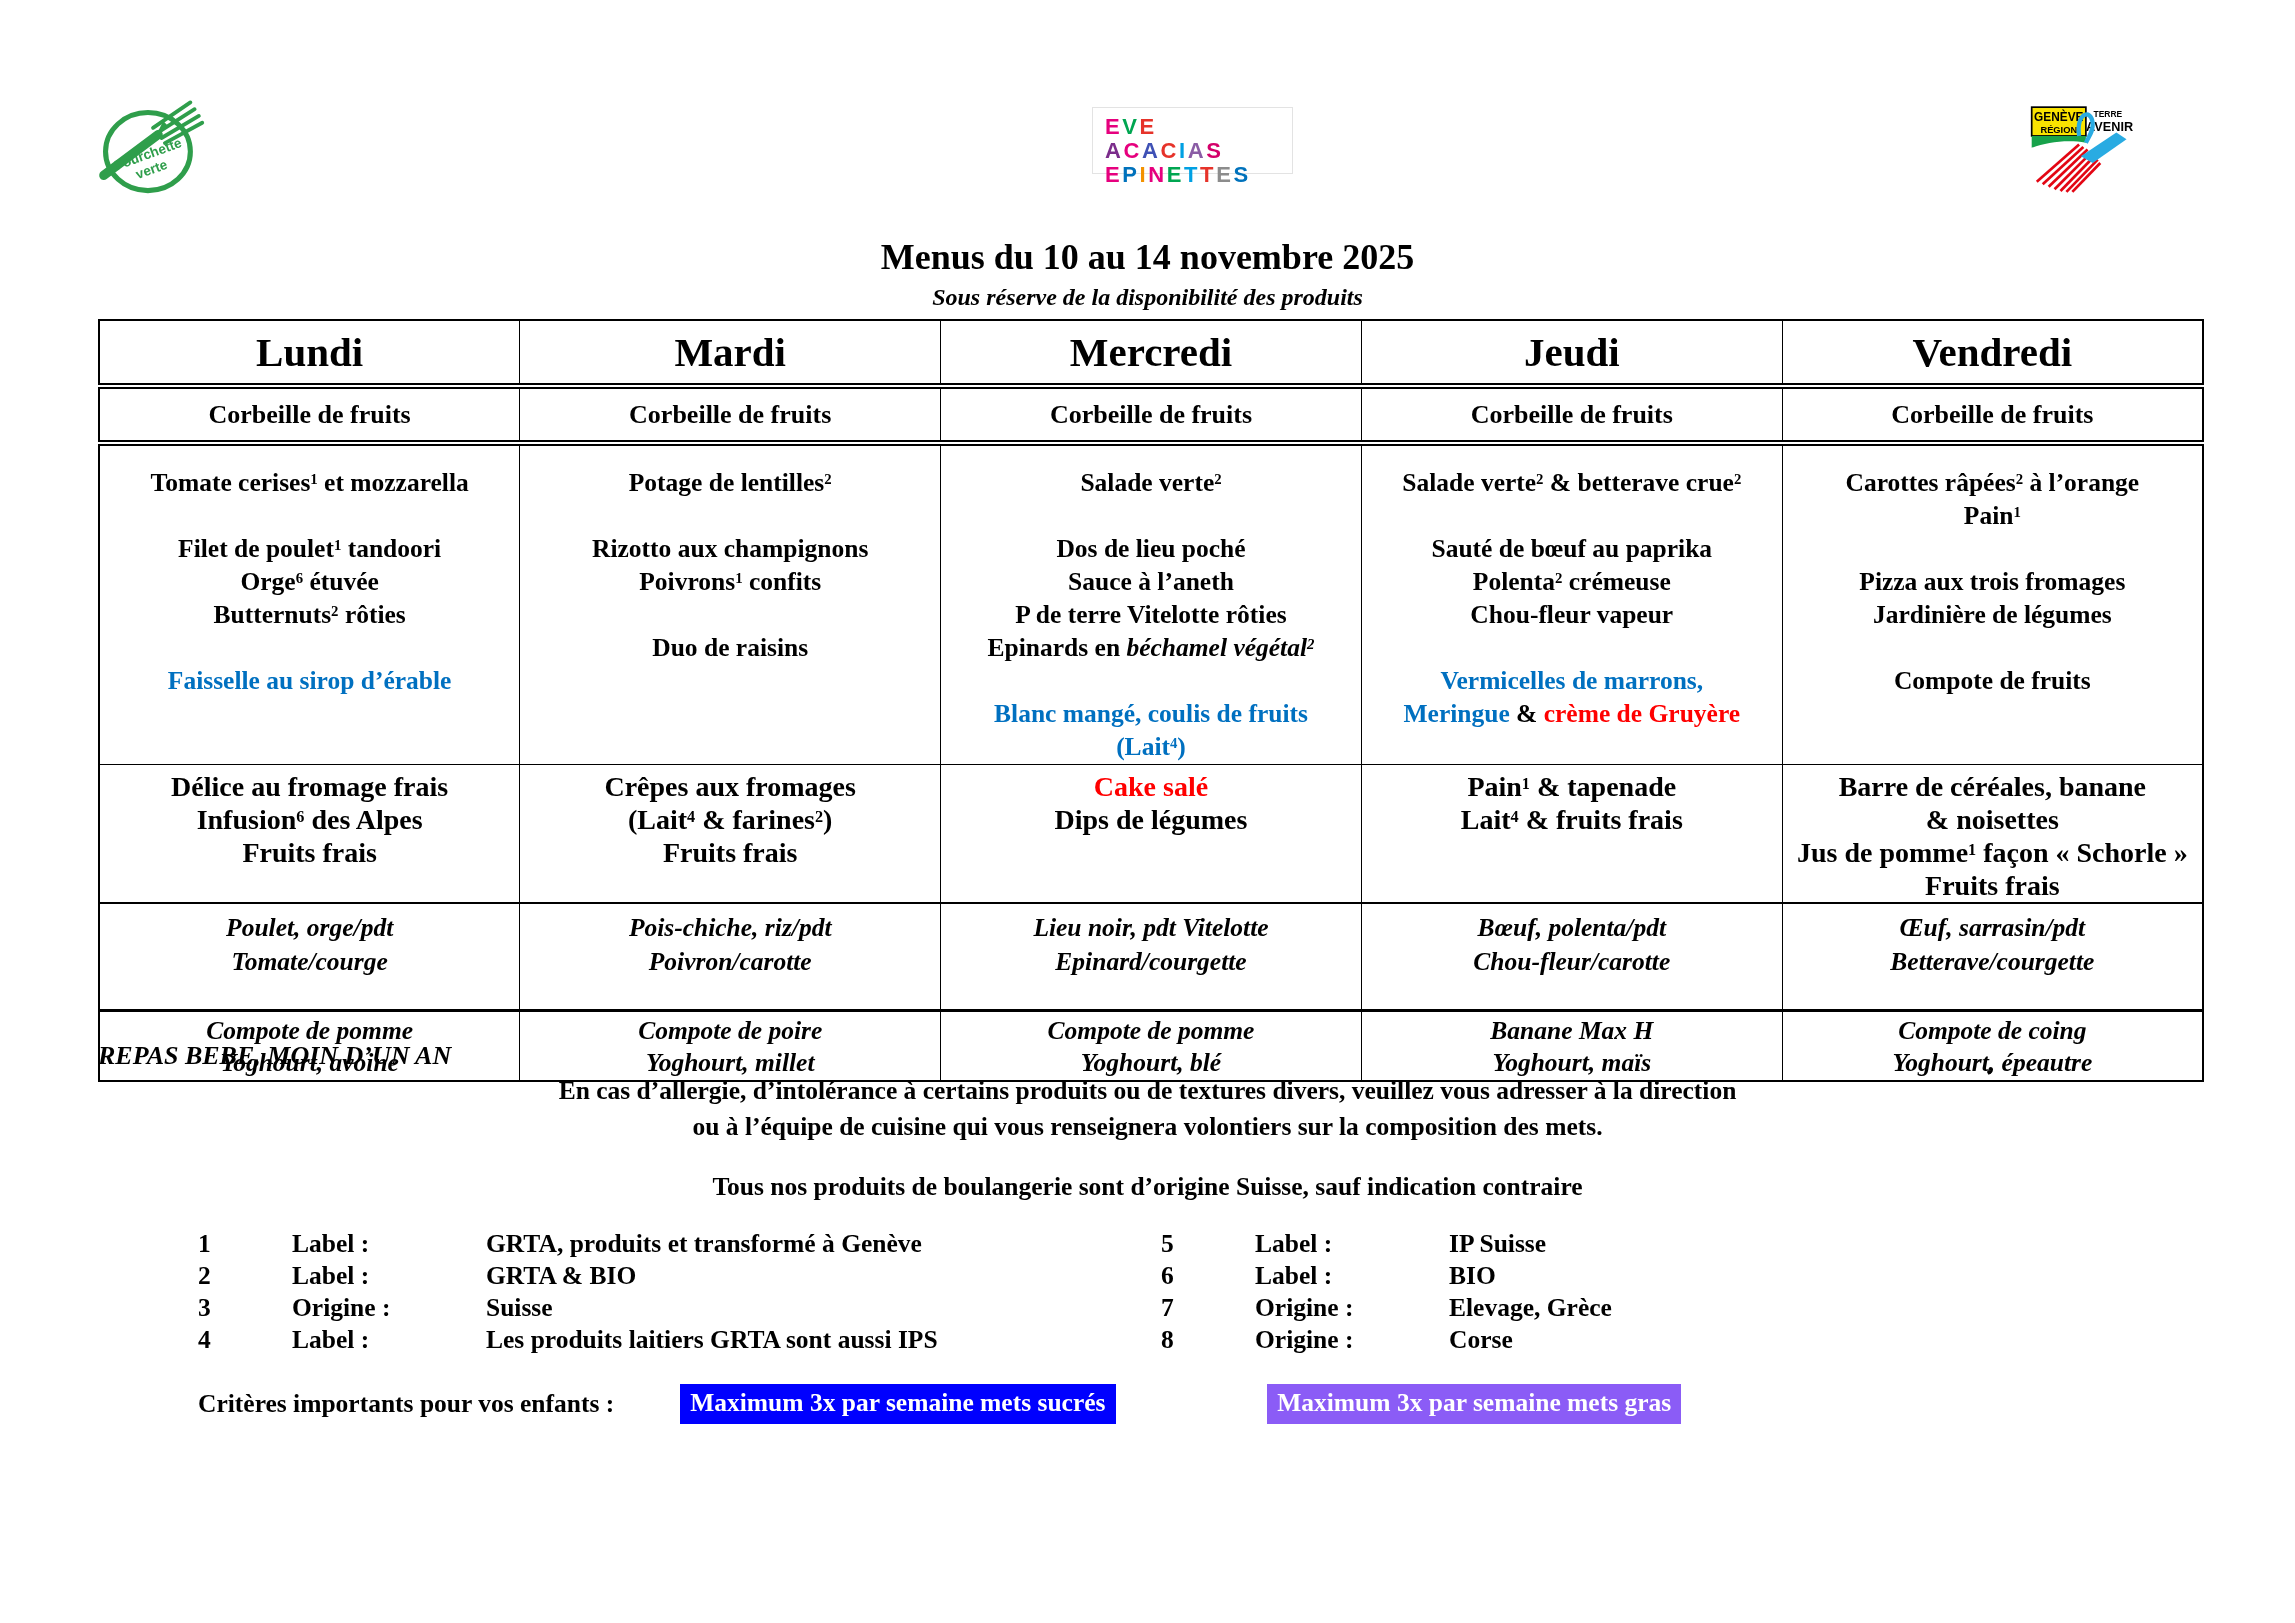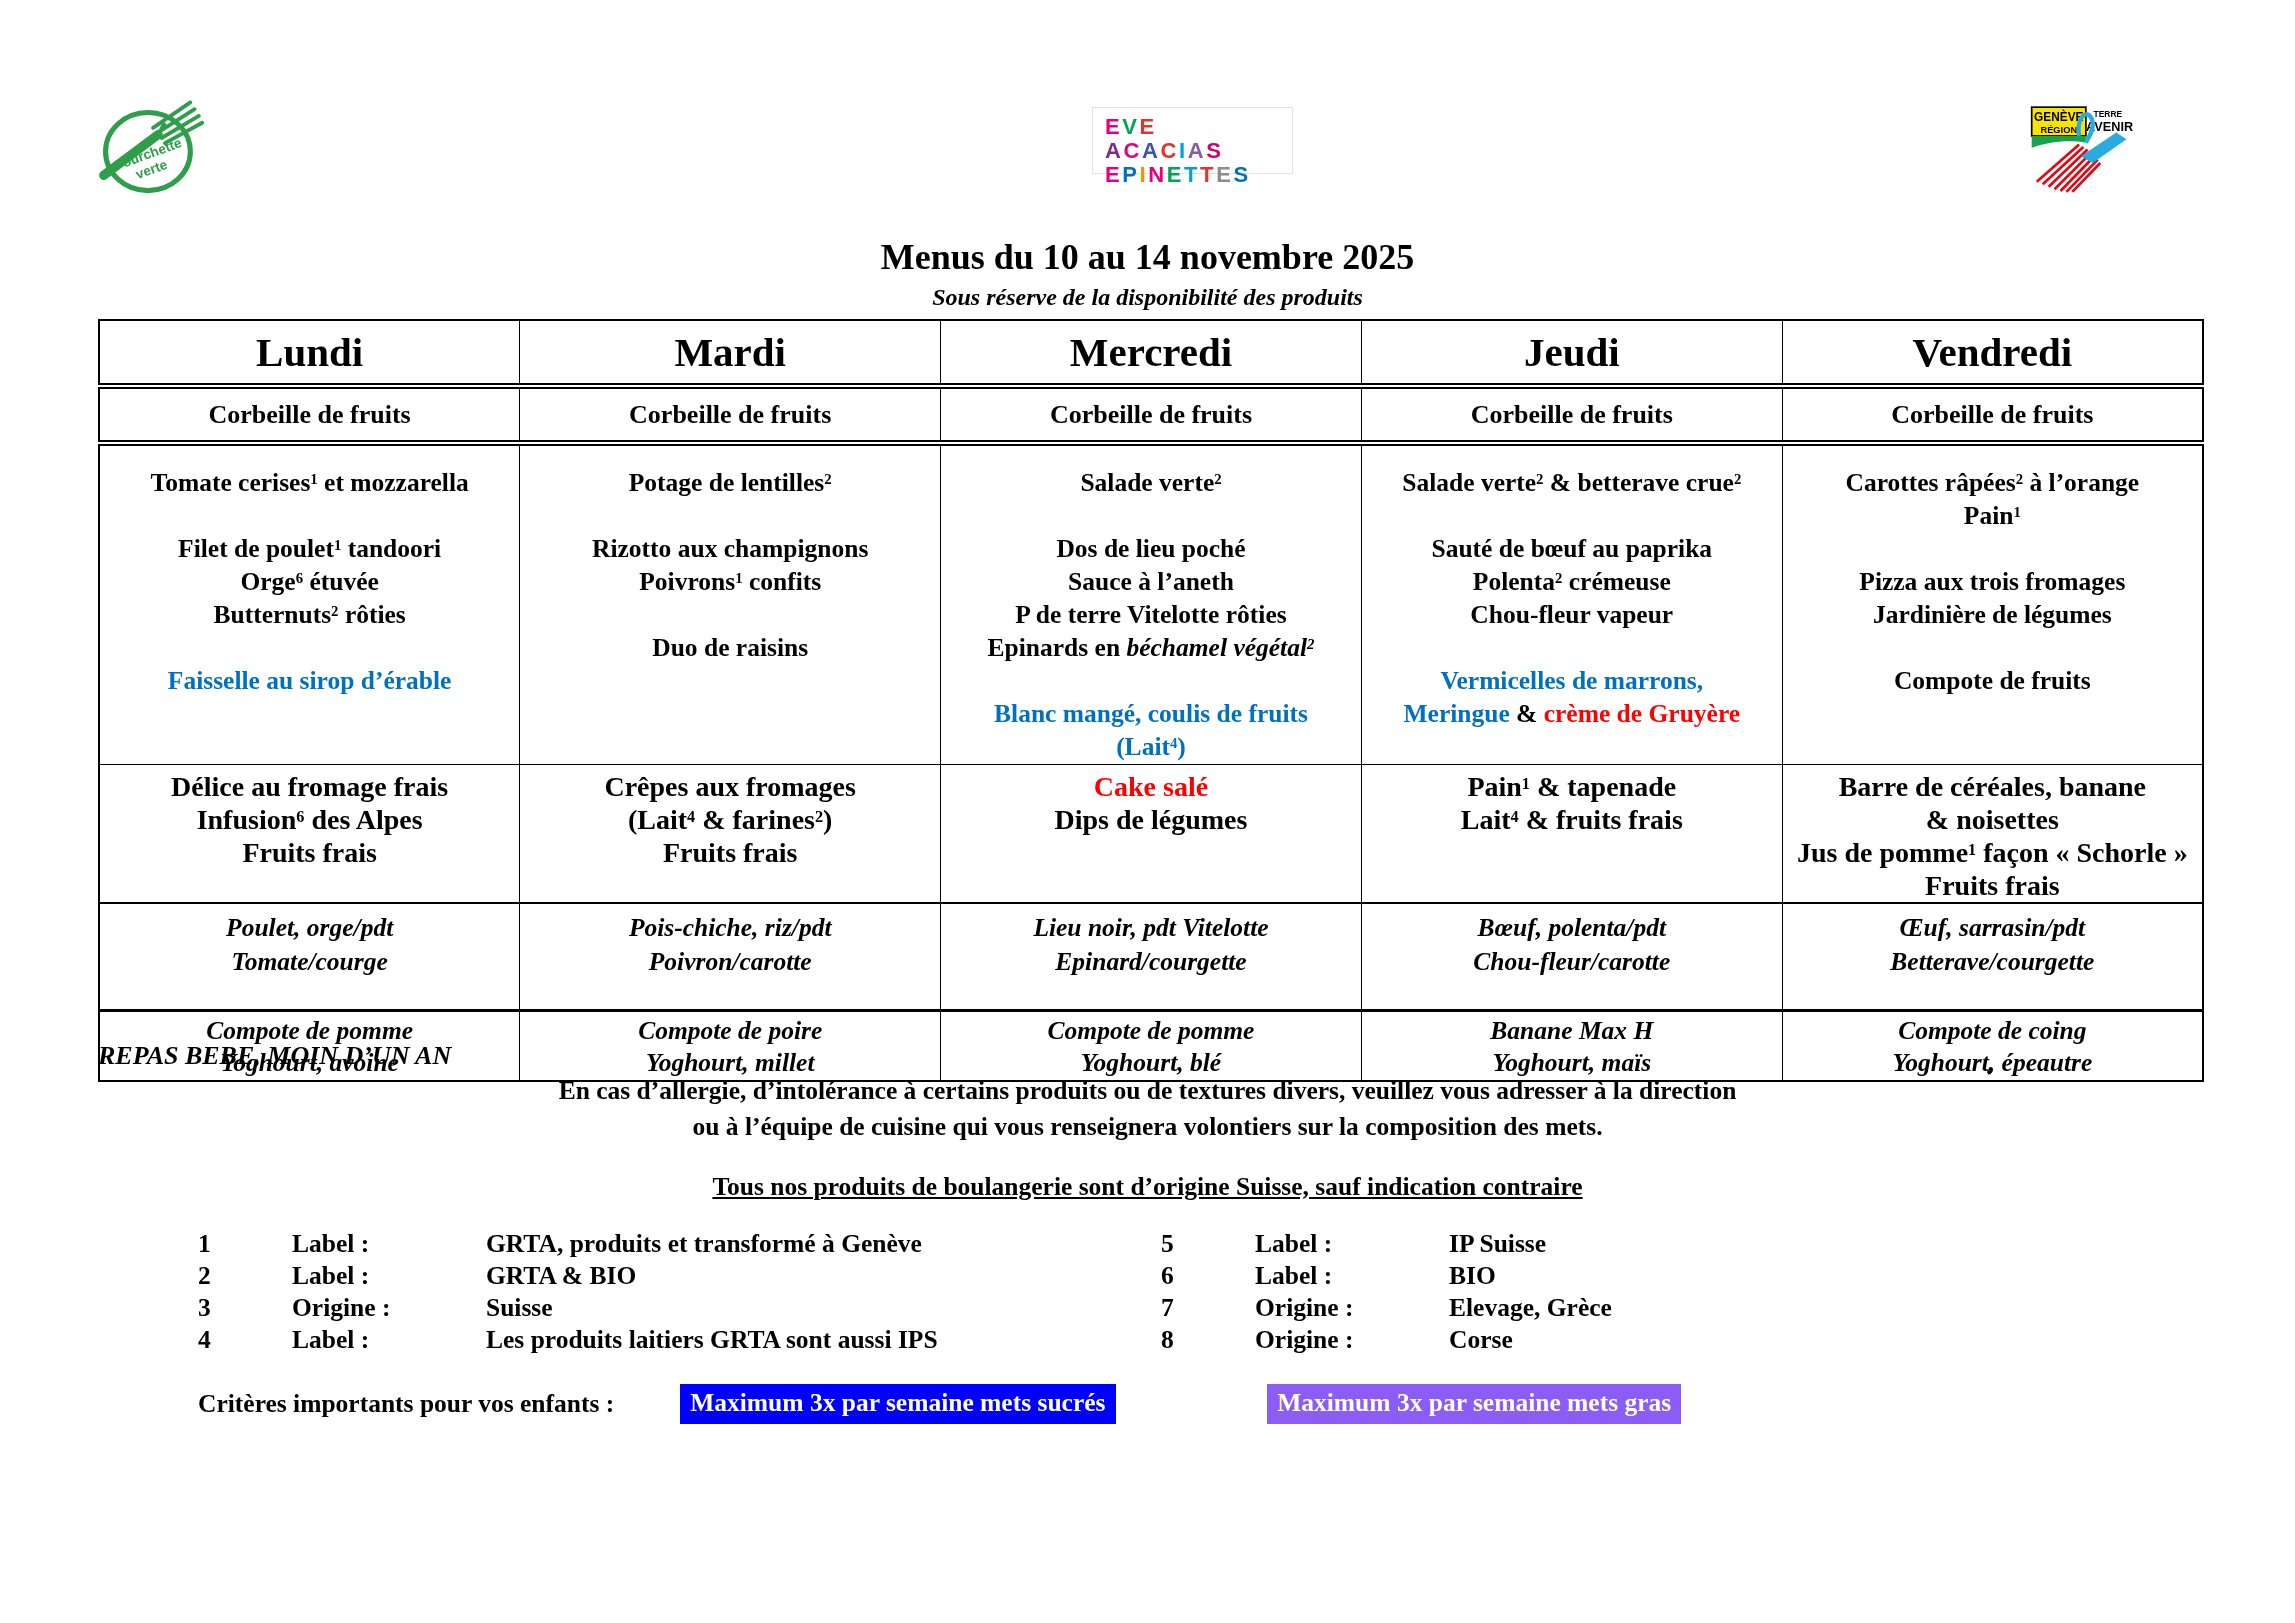--- a/index.html
+++ b/index.html
@@ -34,21 +34,21 @@
   tr.gouter-row .line{line-height:33px;}
   tr.bebe1-row td{height:98px;font-size:25.5px;font-style:italic;vertical-align:top;padding-top:6.8px;border-bottom:3.4px solid #000;}
   tr.bebe1-row .line{line-height:34px;}
   tr.bebe2-row td{height:65px;font-size:25.5px;font-style:italic;vertical-align:top;padding-top:3.4px;}
   tr.bebe2-row .line{line-height:32px;}
   sup{font-size:58%;font-weight:bold;line-height:0;vertical-align:baseline;position:relative;top:-0.45em;}
   
   .repas-bebe{position:absolute;left:98px;top:1041px;font-size:26px;font-style:italic;}
   .stray-dot{position:absolute;left:1986px;top:1051px;font-size:25.5px;}
   .allergy{position:absolute;left:0;top:1073px;width:100%;text-align:center;font-size:25.5px;line-height:36px;}
-  .bakery{position:absolute;left:0;top:1172px;width:100%;text-align:center;font-size:25.5px;text-decoration:underline;}
+  .bakery{position:absolute;left:0;top:1172px;width:100%;text-align:center;font-size:25.5px;}
   .legend{position:absolute;top:1229px;font-size:25.5px;}
   .legend-left{left:198px;}
   .legend-right{left:1161px;}
   .legend-row{display:grid;grid-template-columns:94px 194px auto;height:32px;align-items:baseline;}
   .criteria-label{position:absolute;left:198px;top:1389px;font-size:25.5px;}
   .criteria-badge{position:absolute;top:1384px;font-size:25.5px;color:#fff;padding:4.3px 10.2px 6px 10.2px;}
   .badge-sweet{left:680px;}
   .badge-fat{left:1267px;}
 </style>
 </head>

